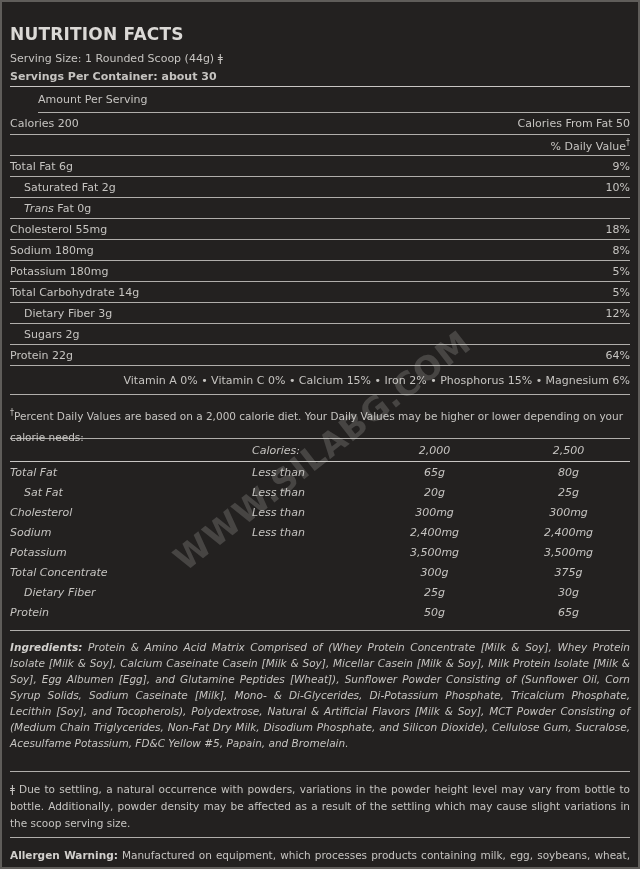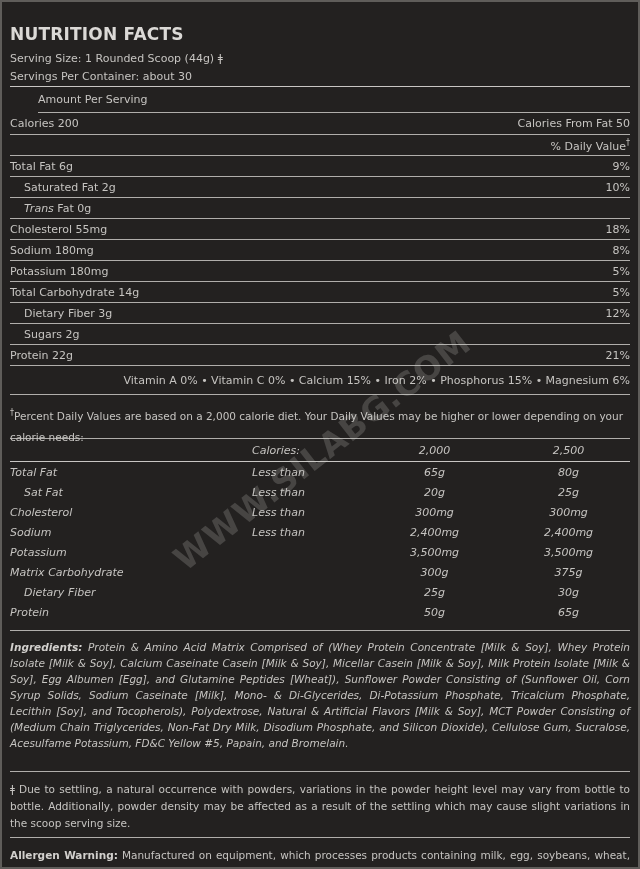--- a/index.html
+++ b/index.html
@@ -12,21 +12,21 @@
     padding:0 8px;
     overflow:hidden;
     color:#c6c4c1;
     font-family:"DejaVu Sans","Liberation Sans",sans-serif;
     font-size:11px;
   }
   
   .top{box-sizing:border-box;height:85px;padding-top:20px;border-bottom:1px solid #c8c6c3;}
   .title{font-size:17px;font-weight:bold;color:#dbd9d6;letter-spacing:.2px;line-height:24px;}
   .serv{line-height:18px;margin-top:4px;color:#c6c4c1;}
-  .serv2{line-height:18px;color:#c6c4c1;}
+  .serv2{line-height:18px;color:#c6c4c1;font-weight:bold;}
   
   .row{box-sizing:border-box;display:flex;justify-content:space-between;align-items:center;border-bottom:1px solid #b0aeab;}
   .row-amount{height:26px;margin-left:28px;}
   .row-cal{height:22px;}
   .row-dvh{height:21px;justify-content:flex-end;}
   sup{font-size:8px;}
   
   .nutrient-row{box-sizing:border-box;height:21px;display:flex;justify-content:space-between;align-items:center;border-bottom:1px solid #b0aeab;}
   .nutrient-row .indent{padding-left:14px;}
   .nutrient-row i{font-style:italic;}
@@ -116,21 +116,21 @@
       <div class="nutrient-row">
         <span class="indent">Dietary Fiber 3g</span>
         <span class="dv">12%</span>
       </div>
       <div class="nutrient-row">
         <span class="indent">Sugars 2g</span>
         <span class="dv"></span>
       </div>
       <div class="nutrient-row">
         <span>Protein 22g</span>
-        <span class="dv">21%</span>
+        <span class="dv">64%</span>
       </div>
     </div>
 
   <div class="vitamins">
     <span>Vitamin A 0% • Vitamin C 0% • Calcium 15% • Iron 2% • Phosphorus 15% • Magnesium 6%</span>
   </div>
 
   <div class="footnote">
     <sup>†</sup><span>Percent Daily Values are based on a 2,000 calorie diet. Your Daily Values may be higher or lower depending on your calorie needs:</span>
   </div>
@@ -167,21 +167,21 @@
           <span class="dv-c3">2,400mg</span>
           <span class="dv-c4">2,400mg</span>
         </div>
         <div class="dv-row">
           <span class="dv-c1">Potassium</span>
           <span class="dv-c2"></span>
           <span class="dv-c3">3,500mg</span>
           <span class="dv-c4">3,500mg</span>
         </div>
         <div class="dv-row">
-          <span class="dv-c1">Matrix Carbohydrate</span>
+          <span class="dv-c1">Total Concentrate</span>
           <span class="dv-c2"></span>
           <span class="dv-c3">300g</span>
           <span class="dv-c4">375g</span>
         </div>
         <div class="dv-row">
           <span class="dv-c1 indent">Dietary Fiber</span>
           <span class="dv-c2"></span>
           <span class="dv-c3">25g</span>
           <span class="dv-c4">30g</span>
         </div>

